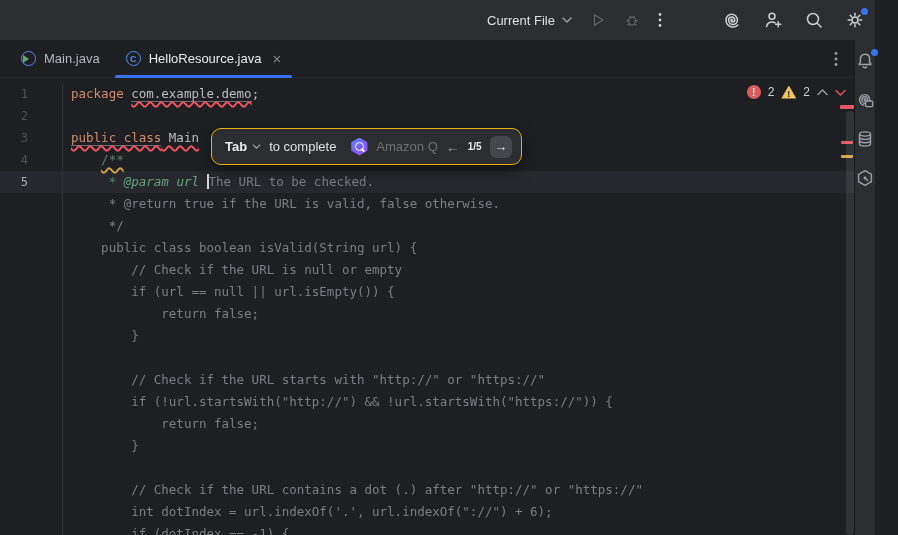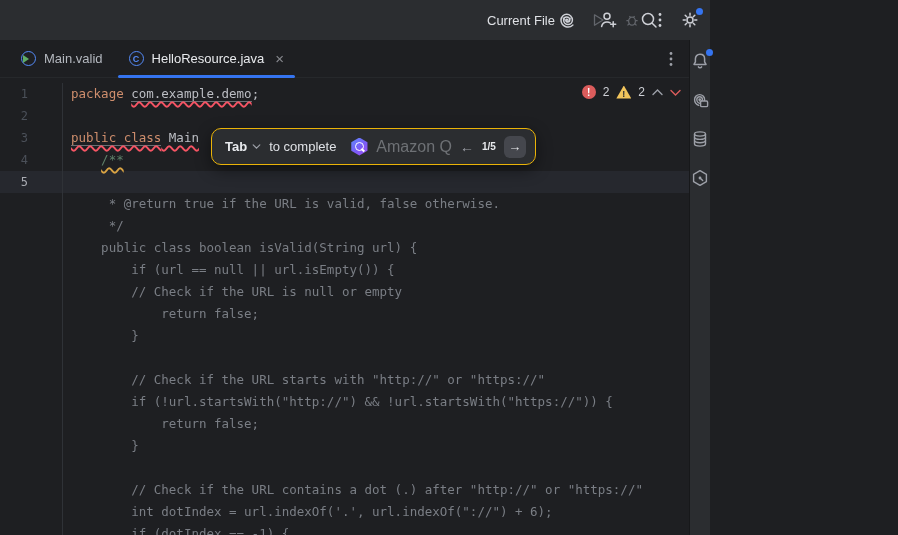--- a/index.html
+++ b/index.html
@@ -1,18 +1,18 @@
 <!DOCTYPE html>
 <html><head>
 <meta charset="utf-8">
 <style>
   * { margin:0; padding:0; box-sizing:border-box; }
   html,body { width:898px; height:535px; overflow:hidden; }
   body { background:#1e1f22; font-family:"Liberation Sans", sans-serif; }
-  .app { position:relative; width:710px; height:535px; }
+  .app { position:relative; width:875px; height:535px; }
 
   
   .toolbar { height:40px; background:#2b2d30; position:relative; }
   .run-widget { position:absolute; left:487px; top:0; height:40px; display:flex; align-items:center; gap:18px; }
   .cf { display:flex; align-items:center; gap:7px; color:#dfe1e5; font-size:13px; cursor:default; }
   .cf .chev { color:#9da0a8; display:flex; }
   .tb-icon { display:flex; align-items:center; justify-content:center; }
   .dim { color:#63666c; }
   .lit { color:#ced0d6; }
   .toolbar-right { position:absolute; right:10px; top:0; height:40px; display:flex; align-items:center; gap:21px; color:#ced0d6; }
@@ -53,21 +53,21 @@
   .und { border-bottom:1px solid rgba(188,190,196,.5); }
   .caret { display:inline-block; width:2px; height:15px; background:#d4d6db; vertical-align:middle; margin-top:-3px; }
 
   
   .popup { position:absolute; left:211px; top:50px; height:37px; background:#2b2d30; border:1px solid #eab308;
            border-radius:10px; display:flex; align-items:center; gap:8px; padding:0 9px 0 13px;
            box-shadow:0 5px 16px rgba(0,0,0,.45); font-family:"Liberation Sans",sans-serif; z-index:6; }
   .tab-word { font-weight:bold; color:#e8eaed; font-size:13px; }
   .popup .chev { color:#9da0a8; display:flex; margin-left:-3px; }
   .complete { color:#dfe1e5; font-size:13px; margin-right:6px; }
-  .provider { color:#6e7175; font-size:16px; }
+  .provider { color:#6e7175; font-size:13px; }
   .arrow-left { color:#9da0a8; font-size:14px; }
   .counter { color:#e8eaed; font-weight:bold; font-size:10px; }
   .arrow-btn { width:22px; height:22px; border-radius:6px; background:#45474d; color:#e8eaed; display:flex; align-items:center; justify-content:center; font-size:13px; }
   .q-icon { width:18px; height:18px; clip-path:polygon(50% 0,95% 26%,95% 74%,50% 100%,5% 74%,5% 26%);
             background:linear-gradient(140deg,#5d8bff 0%,#7b5cf7 55%,#a14df2 100%); position:relative; flex:0 0 auto; }
   .q-ring { position:absolute; left:4.5px; top:4.5px; width:9px; height:9px; border:1.6px solid #fff; border-radius:50%; }
   .q-ring::after { content:""; position:absolute; right:-1.5px; bottom:-1px; width:3.5px; height:1.8px; background:#fff; transform:rotate(45deg); }
 
   
   .inspections { position:absolute; top:7px; right:8px; display:flex; align-items:center; gap:7px; font-size:12px; color:#ced0d6; font-family:"Liberation Sans",sans-serif; }
@@ -153,21 +153,21 @@
   </div>
 
   <div class="workspace">
     <div class="main-col">
 
       <div class="tabbar">
         <div class="tab">
           <span class="cls-icon">
               <span class="run-tri"></span>
             </span>
-          <span>Main.valid</span>
+          <span>Main.java</span>
         </div>
         <div class="tab active">
           <span class="cls-icon">C</span>
           <span>HelloResource.java</span>
           <span class="tab-close">×</span>
         </div>
         <span class="tab-kebab">
           <svg width="4" height="16" viewBox="0 0 4 16" fill="currentColor">
               <circle cx="2" cy="2.5" r="1.4"></circle>
               <circle cx="2" cy="8" r="1.4"></circle>
@@ -189,40 +189,41 @@
             <div class="code-row">
               <span class="gut">3</span>
               <span class="code"><span class="kw und sqr">public class</span><span class="plain sqr"> Main</span></span>
             </div>
             <div class="code-row">
               <span class="gut">4</span>
               <span class="code"><span class="plain">    </span><span class="doc sqy">/**</span></span>
             </div>
             <div class="code-row current">
               <span class="gut">5</span>
+              <span class="code"><span class="plain">     </span><span class="doc">* </span><span class="tag">@param </span><span class="paramname">url </span><span class="caret"></span><span class="ghost">The URL to be checked.</span></span>
             </div>
             <div class="code-row">
               <span class="gut"></span>
               <span class="code"><span class="ghost">     * @return true if the URL is valid, false otherwise.</span></span>
             </div>
             <div class="code-row">
               <span class="gut"></span>
               <span class="code"><span class="ghost">     */</span></span>
             </div>
             <div class="code-row">
               <span class="gut"></span>
               <span class="code"><span class="ghost">    public class boolean isValid(String url) {</span></span>
             </div>
             <div class="code-row">
               <span class="gut"></span>
+              <span class="code"><span class="ghost">        // Check if the URL is null or empty</span></span>
+            </div>
+            <div class="code-row">
+              <span class="gut"></span>
               <span class="code"><span class="ghost">        if (url == null || url.isEmpty()) {</span></span>
-            </div>
-            <div class="code-row">
-              <span class="gut"></span>
-              <span class="code"><span class="ghost">        // Check if the URL is null or empty</span></span>
             </div>
             <div class="code-row">
               <span class="gut"></span>
               <span class="code"><span class="ghost">            return false;</span></span>
             </div>
             <div class="code-row">
               <span class="gut"></span>
               <span class="code"><span class="ghost">        }</span></span>
             </div>
             <div class="code-row">

